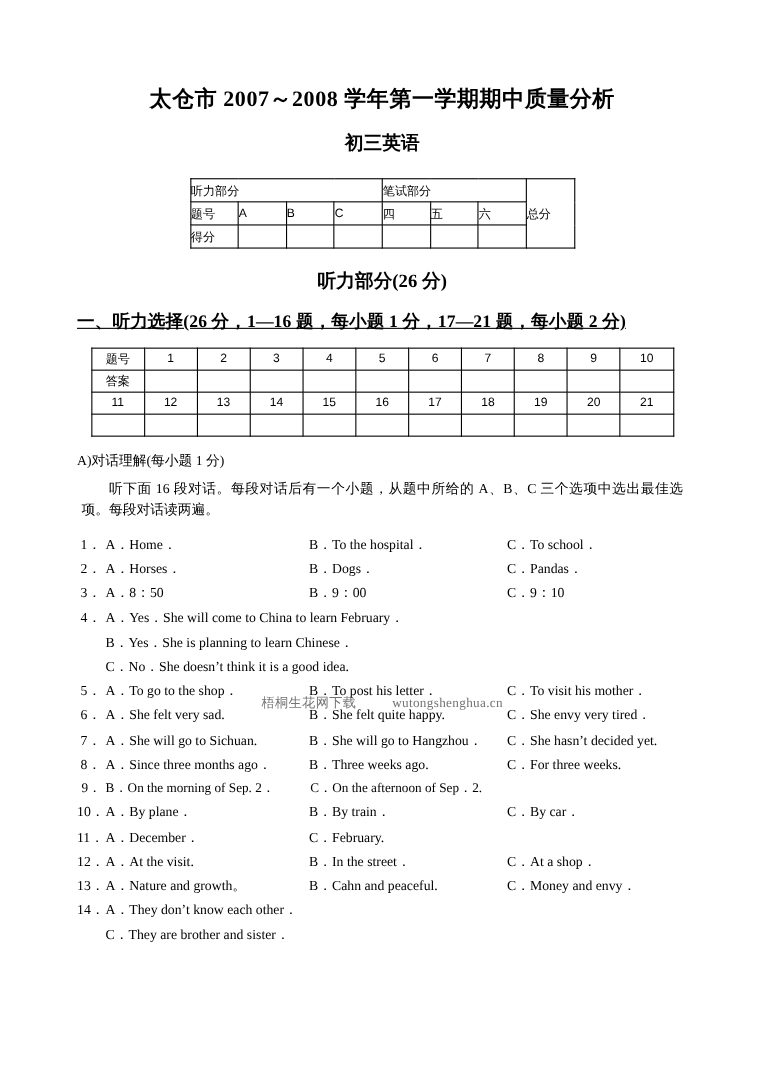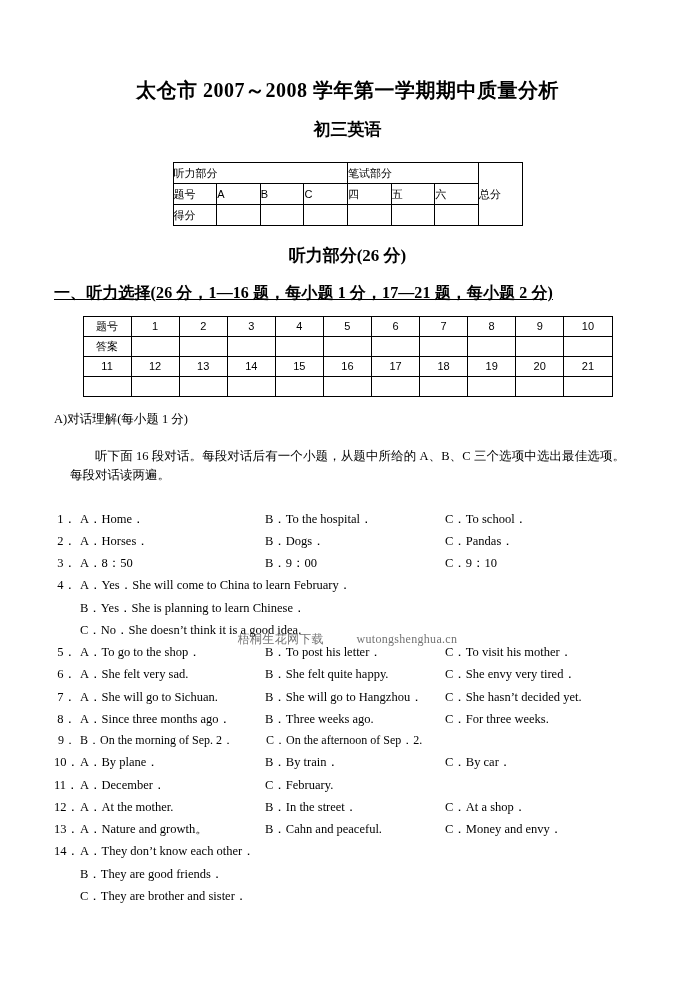--- a/index.html
+++ b/index.html
@@ -13,21 +13,21 @@
     height: 982px;
     font-family: "Liberation Serif", "DejaVu Serif", serif;
     color: #000000;
     position: relative;
     overflow: hidden;
   }
   .page {
     width: 695px;
     height: 696px;
     box-sizing: border-box;
-    padding: 0 54px;
+    padding: 0 70px;
     position: relative;
   }
 
   
   .doc-title {
     text-align: center;
     font-size: 20px;
     font-weight: bold;
     letter-spacing: 0.5px;
     margin: 0;
@@ -109,21 +109,21 @@
 
   
   .sub-heading {
     font-size: 12.5px;
     margin: 0;
     padding-top: 14px;
     line-height: 1.4;
   }
   .instruction {
     font-size: 12.5px;
-    margin: 16px;
+    margin: 4px;
     padding-top: 3px;
     line-height: 1.5;
     text-indent: 25px;
     text-align: justify;
   }
 
   
   .q-list {
     margin: 0;
     padding-top: 7px;
@@ -347,37 +347,34 @@
         <span class="q-opt b">B．By train．</span>
         <span class="q-opt c">C．By car．</span>
       </div>
       <div class="q-row">
         <span class="q-num">11．</span>
         <span class="q-opt a">A．December．</span>
         <span class="q-opt c">C．February.</span>
       </div>
       <div class="q-row">
         <span class="q-num">12．</span>
-        <span class="q-opt a">A．At the mother.</span>
+        <span class="q-opt a">A．At the visit.</span>
         <span class="q-opt b">B．In the street．</span>
         <span class="q-opt c">C．At a shop．</span>
       </div>
       <div class="q-row">
         <span class="q-num">13．</span>
         <span class="q-opt a">A．Nature and growth。</span>
         <span class="q-opt b">B．Cahn and peaceful.</span>
         <span class="q-opt c">C．Money and envy．</span>
       </div>
       <div class="q-stack">
         <div class="s-first">
           <span class="q-num">14．</span>
           <span>A．They don’t know each other．</span>
-        </div>
-        <div class="s-rest">
-          <span>B．They are good friends．</span>
         </div>
         <div class="s-rest">
           <span>C．They are brother and sister．</span>
         </div>
       </div>
     </div>
 
   <div class="footer">
     <span>梧桐生花网下载</span>
     <span class="fw-gap"></span>

